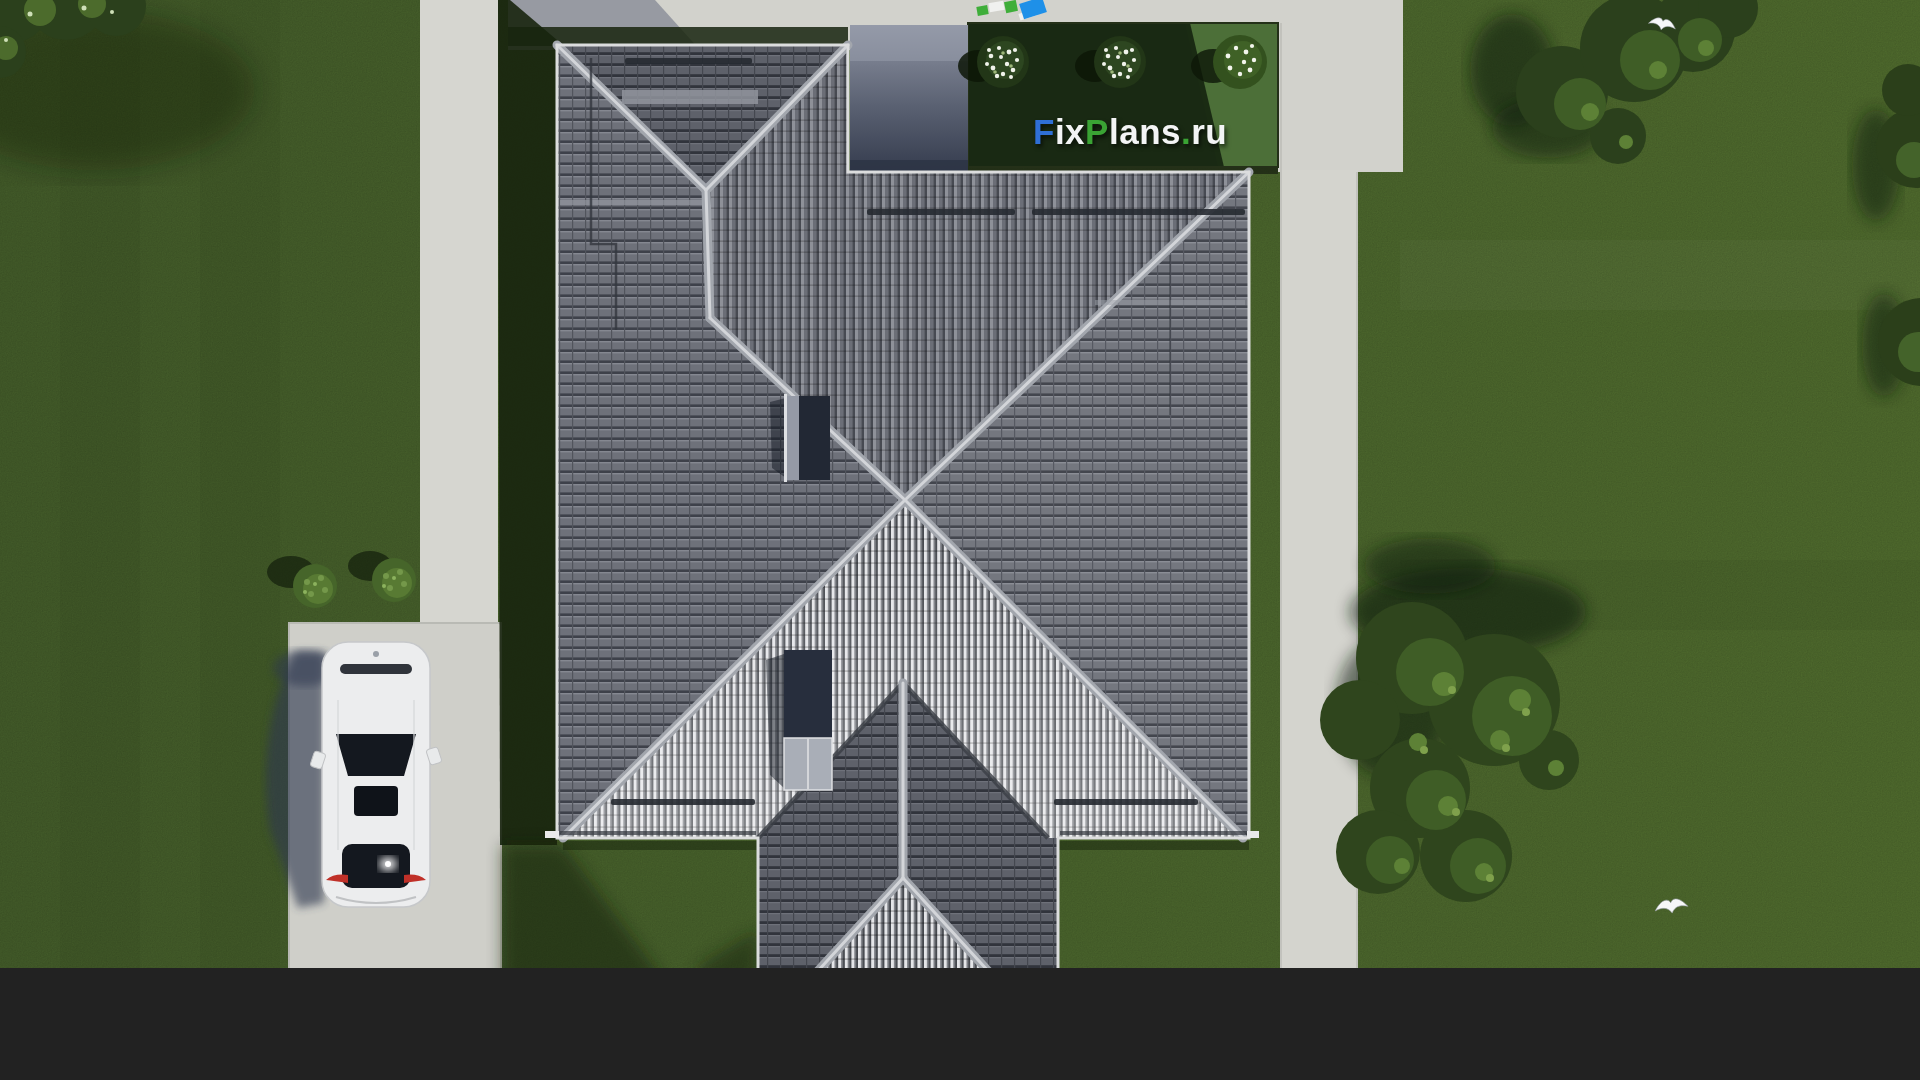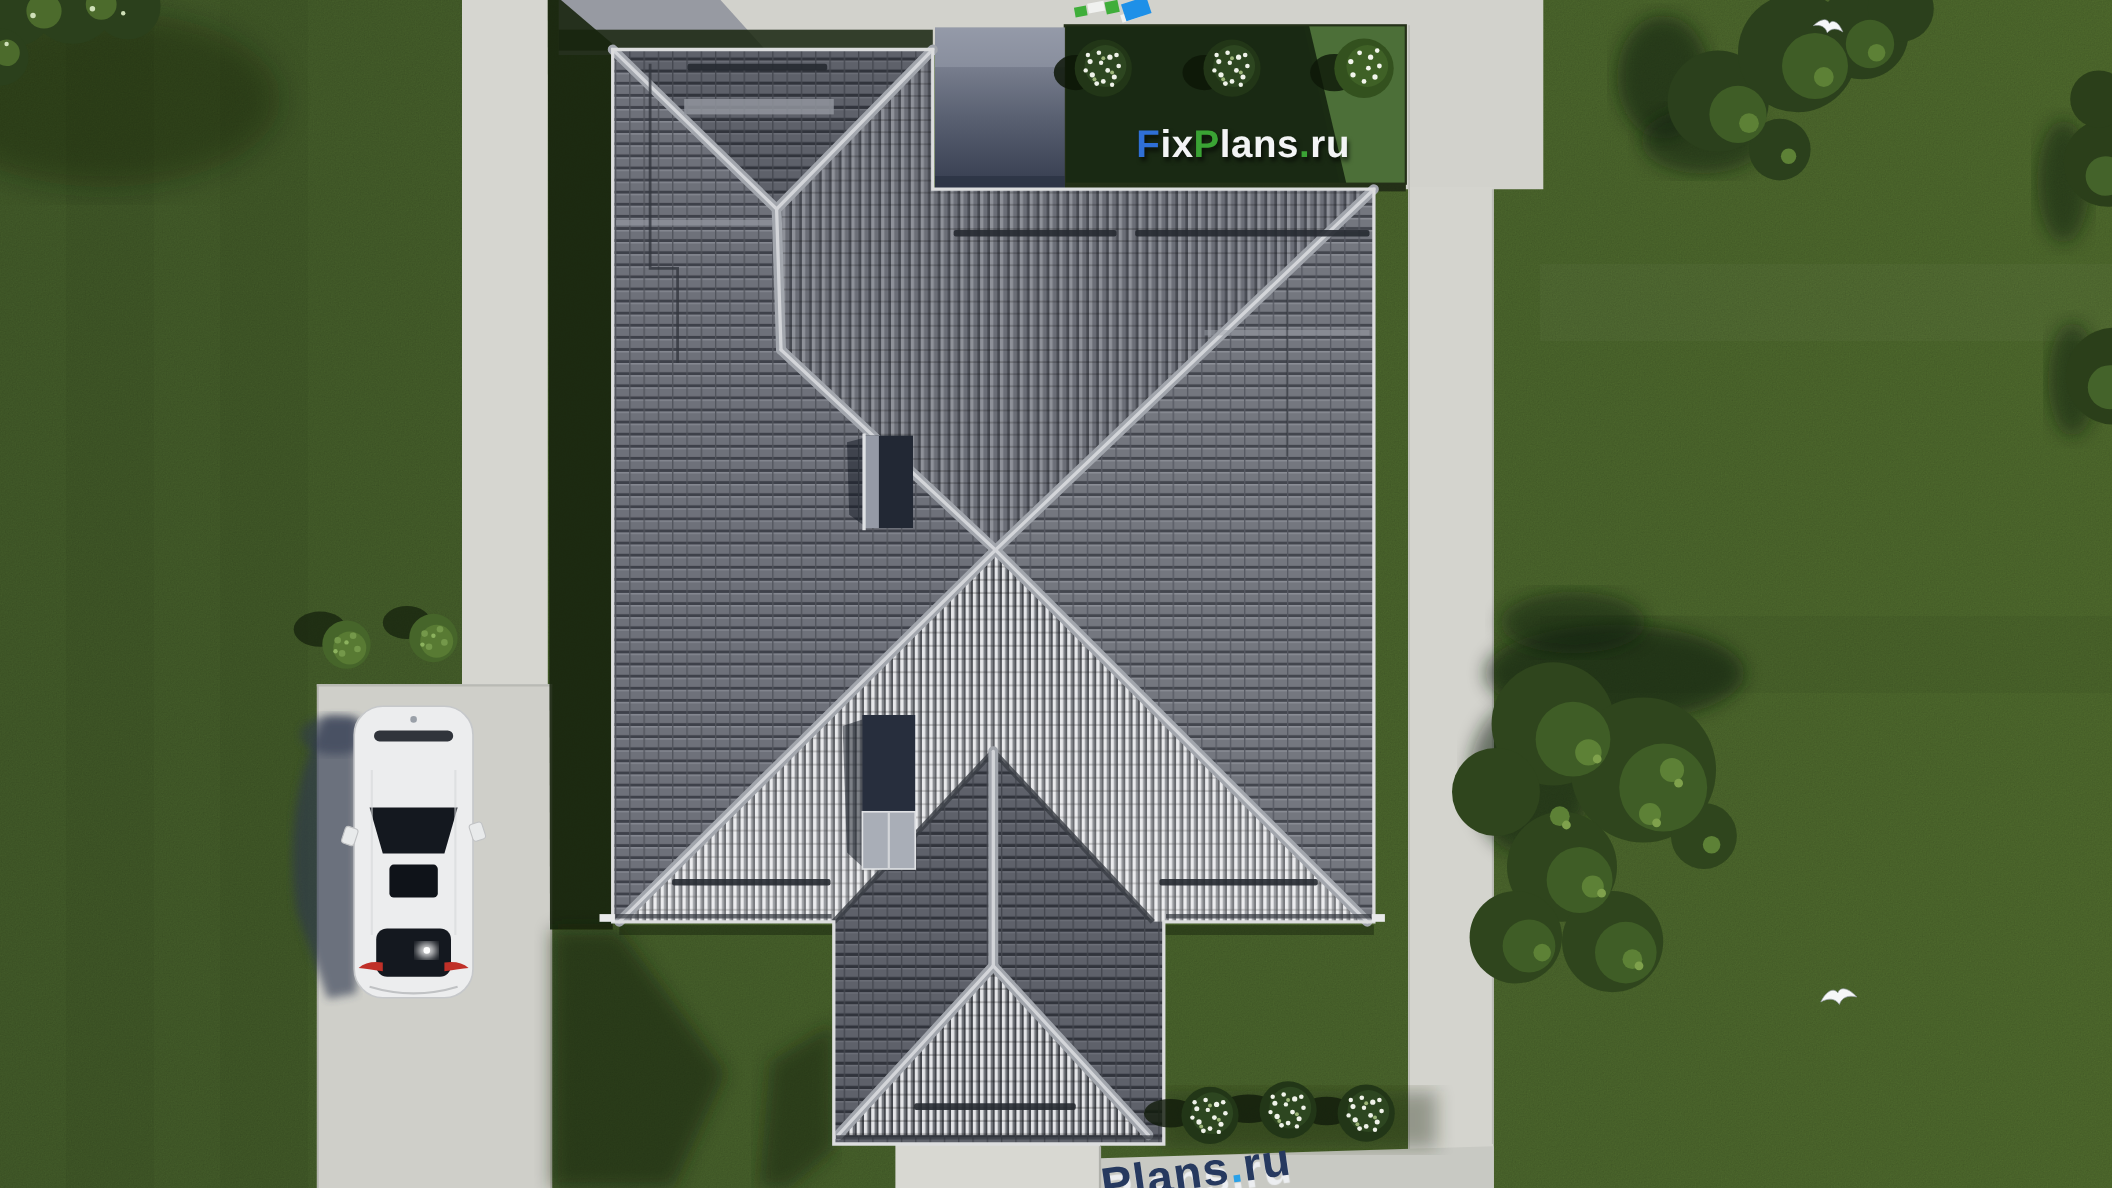--- a/index.html
+++ b/index.html
@@ -1,16 +1,16 @@
 <!DOCTYPE html>
 <html><head>
 <meta charset="utf-8">
 <style>
   html,body{margin:0;padding:0;background:#222;}
-  .stage{position:relative;width:1920px;height:1080px;overflow:hidden;background:#4a632e;
+  .stage{position:relative;width:1920px;height:968px;overflow:hidden;background:#4a632e;
          font-family:"Liberation Sans", sans-serif;}
   .stage svg{position:absolute;left:0;top:0;}
   .wm-main{position:absolute;left:1033px;top:112px;font-size:35px;font-weight:bold;
            letter-spacing:0.5px;white-space:nowrap;
            text-shadow:2px 3px 4px rgba(0,0,0,0.60);}
   .wm-main .c-blue{color:#2f6fd6;}
   .wm-main .c-green{color:#3aa334;}
   .wm-main .c-white{color:#f3f4f5;}
   .wm-bottom{position:absolute;left:998px;top:1054px;font-size:42px;font-weight:bold;
              letter-spacing:1px;white-space:nowrap;transform:rotate(-8deg);

